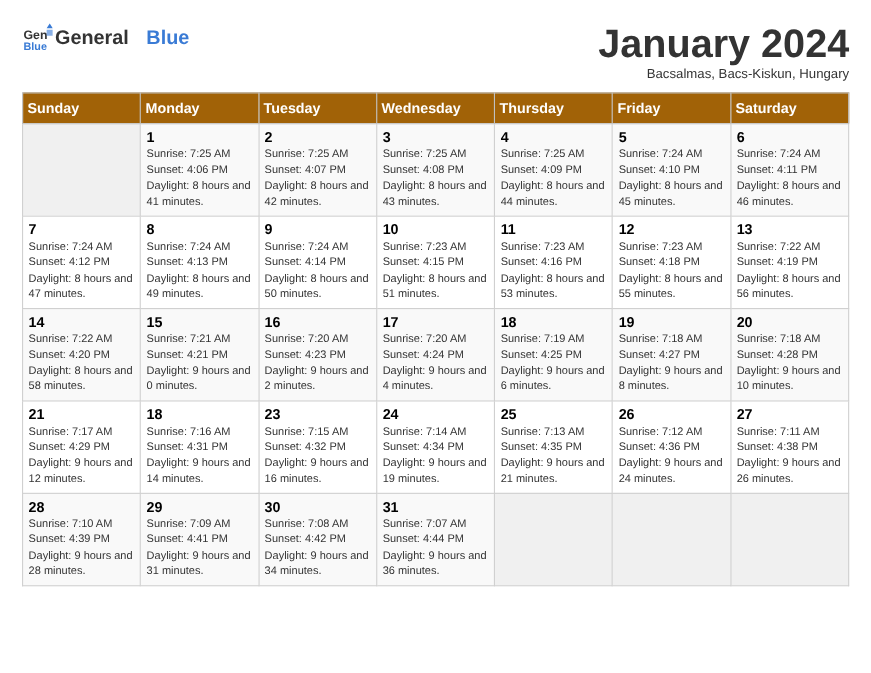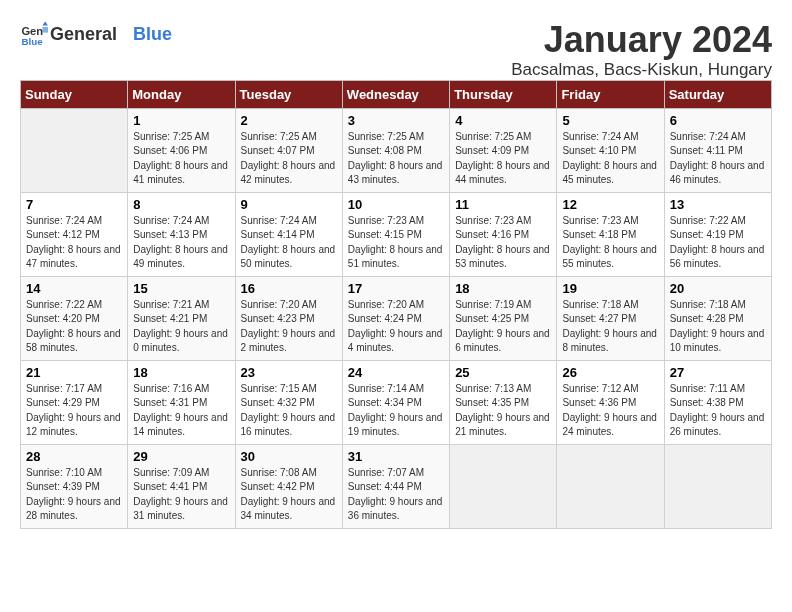--- a/index.html
+++ b/index.html
@@ -7,20 +7,21 @@
       font-family: Arial, sans-serif;
       background: #fff;
       width: 792px;
       min-height: 612px;
       padding: 20px;
     }
     .header-area {
       display: flex;
       justify-content: space-between;
       align-items: flex-start;
+      margin-bottom: 10px;
     }
     .logo {
       display: flex;
       align-items: center;
       gap: 2px;
     }
     .logo-text-general {
       font-size: 18px;
       font-weight: bold;
       color: #333;
@@ -37,31 +38,31 @@
     .title-area {
       text-align: right;
     }
     .calendar-title {
       font-size: 36px;
       font-weight: bold;
       color: #333;
       line-height: 1.1;
     }
     .calendar-subtitle {
-      font-size: 17px;
+      font-size: 12px;
       color: #333;
       font-weight: normal;
     }
     table {
       width: 100%;
       border-collapse: collapse;
       font-size: 11px;
     }
     thead tr th {
-      background-color: #7f1d1d;
+      background-color: #a16207;
       color: #fff;
       padding: 6px 4px;
       text-align: left;
       font-size: 13px;
       font-weight: bold;
       border: 1px solid #c0c0c0;
     }
     tbody tr td {
       border: 1px solid #d0d0d0;
       padding: 4px 5px;

